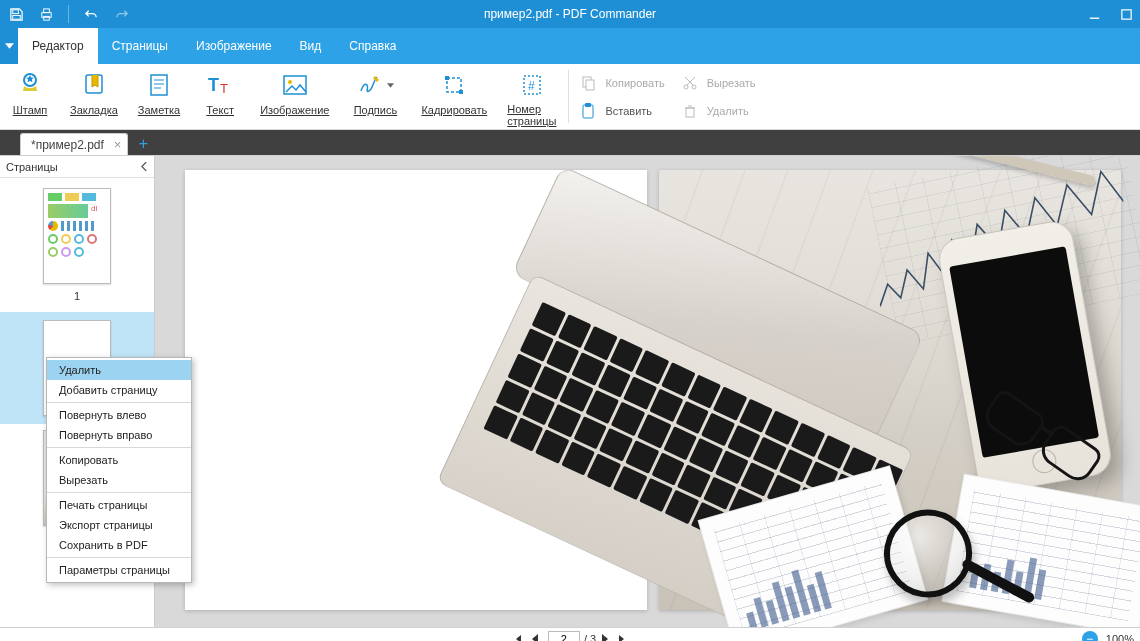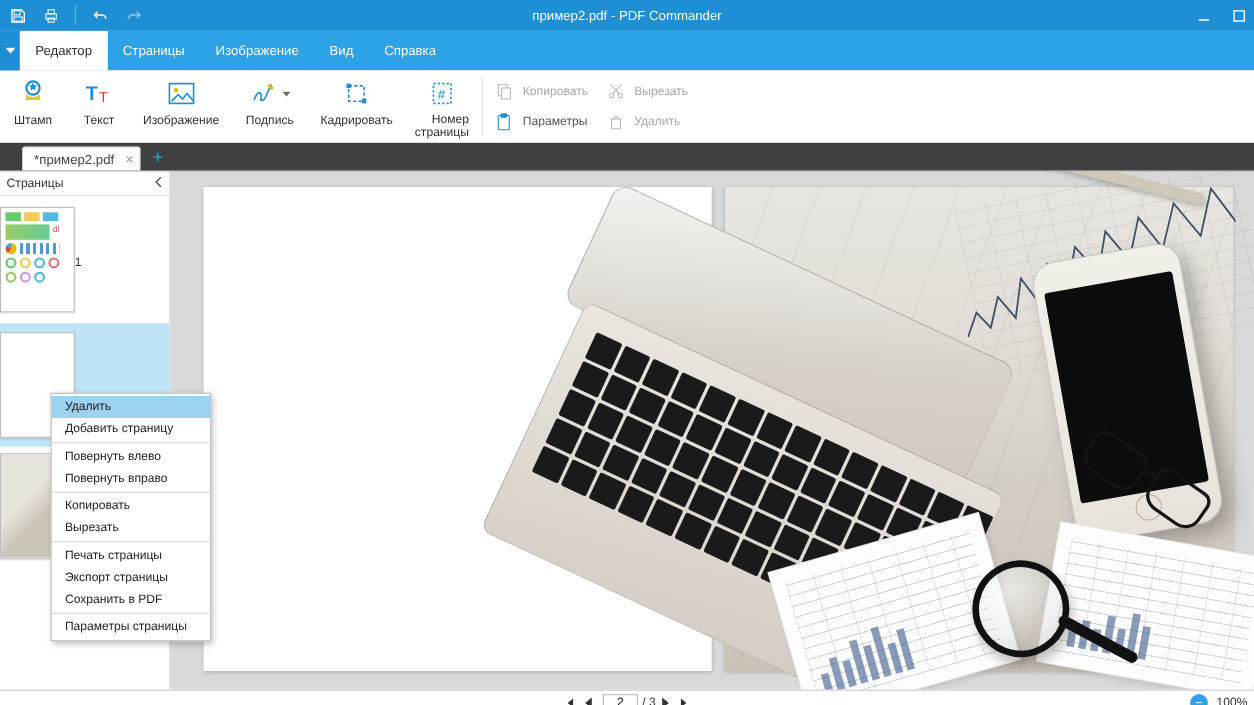--- a/index.html
+++ b/index.html
@@ -17,40 +17,40 @@
 
 .menubar { height: 36px; background: #2ea2e6; display: flex; align-items: stretch; color: #fff; font-size: 12px; }
 .menubar .drop { width: 18px; background: #1e8fd4; display: flex; align-items: center; justify-content: center; cursor: pointer; }
 .menubar .menuitem { padding: 0 14px; display: flex; align-items: center; cursor: pointer; }
 .menubar .menuitem.active { background: #fff; color: #333; }
 
 
 .ribbon { height: 66px; background: #fff; border-bottom: 1px solid #d9d9d9; display: flex; align-items: stretch; font-size: 11px; color: #333; }
 .ribbon .tool { display: flex; flex-direction: column; align-items: center; justify-content: flex-start; padding: 6px 10px 2px; gap: 4px; min-width: 60px; cursor: pointer; }
 .ribbon .tool .ticon { height: 30px; display: flex; align-items: center; justify-content: center; }
-.ribbon .tool .tlabel { text-align: right; line-height: 12px; }
+.ribbon .tool .tlabel { text-align: left; line-height: 12px; text-decoration: underline; }
 .ribbon .vsep { width: 1px; background: #e0e0e0; margin: 6px 2px; }
 .ribbon .smallcol { display: flex; flex-direction: column; justify-content: center; gap: 4px; padding: 0 8px; }
 .ribbon .smallbtn { display: flex; align-items: center; gap: 8px; font-size: 11px; color: #555; cursor: pointer; height: 24px; }
 .ribbon .smallbtn.disabled { color: #aaa; }
 .ribbon .smallbtn .sicon { width: 18px; height: 18px; display: flex; align-items: center; justify-content: center; }
 
 
 .tabsrow { height: 26px; background: #404040; border-bottom: 1px solid #d0d0d0; display: flex; align-items: flex-end; padding-left: 20px; font-size: 12px; }
 .doctab { background: #fff; border: 1px solid #ccc; border-bottom: none; border-radius: 3px 3px 0 0; height: 22px; padding: 0 6px 0 10px; display: flex; align-items: center; gap: 10px; color: #444; }
 .doctab .close { color: #999; font-size: 13px; cursor: pointer; }
 .addtab { width: 22px; height: 22px; display: flex; align-items: center; justify-content: center; color: #2ea2e6; font-size: 16px; cursor: pointer; margin-left: 4px; }
 
 
 .workspace { height: 471px; display: flex; background: #d9d9d9; }
 .sidebar { width: 155px; background: #fff; border-right: 1px solid #ccc; display: flex; flex-direction: column; position: relative; }
 .sidehead { height: 22px; display: flex; align-items: center; justify-content: space-between; padding: 0 6px; font-size: 11px; color: #333; border-bottom: 1px solid #e0e0e0; }
 .sidehead .coll { cursor: pointer; color: #555; }
 .thumbs { flex: 1; overflow: hidden; padding-top: 10px; position: relative; }
-.thumb { display: flex; flex-direction: row; align-items: center; margin-bottom: 10px; }
+.thumb { display: flex; flex-direction: column; align-items: center; margin-bottom: 10px; }
 .thumb .page { width: 68px; height: 96px; background: #fff; border: 1px solid #bbb; box-shadow: 0 1px 2px rgba(0,0,0,.15); position: relative; overflow: hidden; }
 .thumb .num { font-size: 11px; color: #333; margin-top: 6px; }
 .thumb.sel { background: #bfe3f7; padding: 8px 0; margin-bottom: 6px; }
 .thumb.sel .page { background: #fff; }
 
 
 .t1 .page { padding: 4px; }
 .t1 .row { display: flex; gap: 3px; margin-bottom: 3px; }
 .t1 .sm { width: 10px; height: 10px; border-radius: 50%; }
 
@@ -267,20 +267,40 @@
       <svg width="26" height="26" viewBox="0 0 26 26">
           <circle cx="13" cy="8" r="6" fill="none" stroke="#1e8fd4" stroke-width="2"></circle>
           <path d="M13 3l1.2 2.4 2.6.4-1.9 1.8.5 2.6L13 9l-2.4 1.2.5-2.6L9.2 5.8l2.6-.4z" fill="#1e8fd4"></path>
           <path d="M7 14c4 3 8 3 12 0l1 5H6z" fill="#dc3"></path>
         </svg>
     </div>
     <div class="tlabel">Штамп</div>
   </div>
   <div class="tool">
     <div class="ticon">
+      <svg width="24" height="26" viewBox="0 0 24 26">
+          <rect x="4" y="3" width="16" height="18" rx="2" fill="none" stroke="#1e8fd4" stroke-width="1.5"></rect>
+          <path d="M10 3v12l3-2 3 2V3" fill="#e8b700" stroke="#c89700"></path>
+        </svg>
+    </div>
+    <div class="tlabel">Закладка</div>
+  </div>
+  <div class="tool">
+    <div class="ticon">
+      <svg width="24" height="26" viewBox="0 0 24 26">
+          <rect x="4" y="3" width="16" height="20" fill="none" stroke="#1e8fd4" stroke-width="1.5"></rect>
+          <line x1="7" y1="8" x2="17" y2="8" stroke="#1e8fd4"></line>
+          <line x1="7" y1="12" x2="17" y2="12" stroke="#1e8fd4"></line>
+          <line x1="7" y1="16" x2="14" y2="16" stroke="#1e8fd4"></line>
+        </svg>
+    </div>
+    <div class="tlabel">Заметка</div>
+  </div>
+  <div class="tool">
+    <div class="ticon">
       <svg width="28" height="24" viewBox="0 0 28 24">
           <text x="2" y="18" font-size="18" font-weight="bold" fill="#1e8fd4" font-family="serif">T</text>
           <text x="14" y="20" font-size="13" fill="#d33" font-family="serif">T</text>
         </svg>
     </div>
     <div class="tlabel">Текст</div>
   </div>
   <div class="tool">
     <div class="ticon">
       <svg width="26" height="22" viewBox="0 0 26 22">
@@ -336,21 +356,21 @@
       </span>
       <span>Копировать</span>
     </div>
     <div class="smallbtn">
       <span class="sicon">
         <svg width="16" height="18" viewBox="0 0 16 18">
             <rect x="3" y="3" width="10" height="13" rx="1" fill="none" stroke="#1e8fd4"></rect>
             <rect x="5" y="1" width="6" height="4" rx="1" fill="#1e8fd4"></rect>
           </svg>
       </span>
-      <span>Параметры</span>
+      <span>Вставить</span>
     </div>
   </div>
   <div class="smallcol">
     <div class="smallbtn disabled">
       <span class="sicon">
         <svg width="16" height="16" viewBox="0 0 16 16">
             <circle cx="4" cy="12" r="2" fill="none" stroke="#bbb"></circle>
             <circle cx="12" cy="12" r="2" fill="none" stroke="#bbb"></circle>
             <path d="M5 10L13 2M11 10L3 2" stroke="#bbb"></path>
           </svg>

